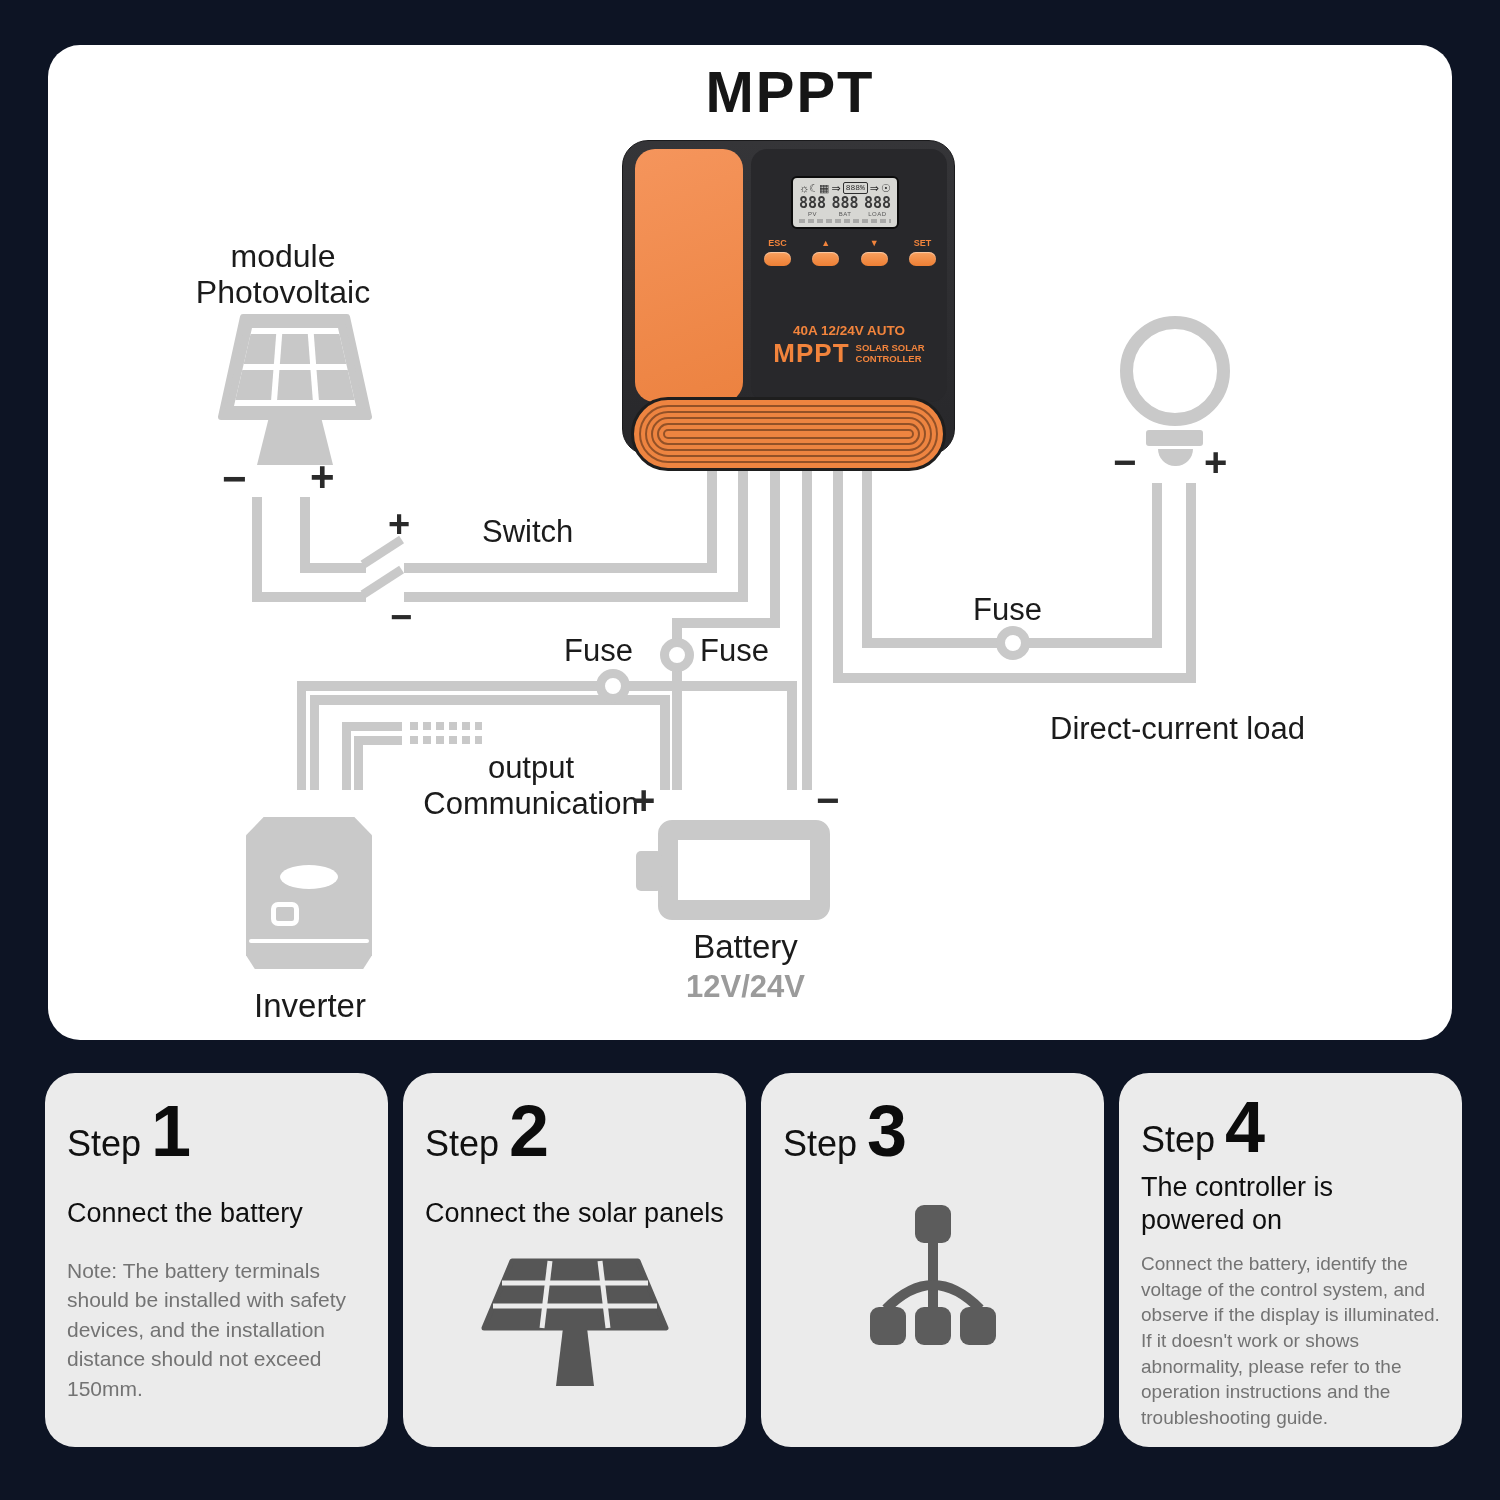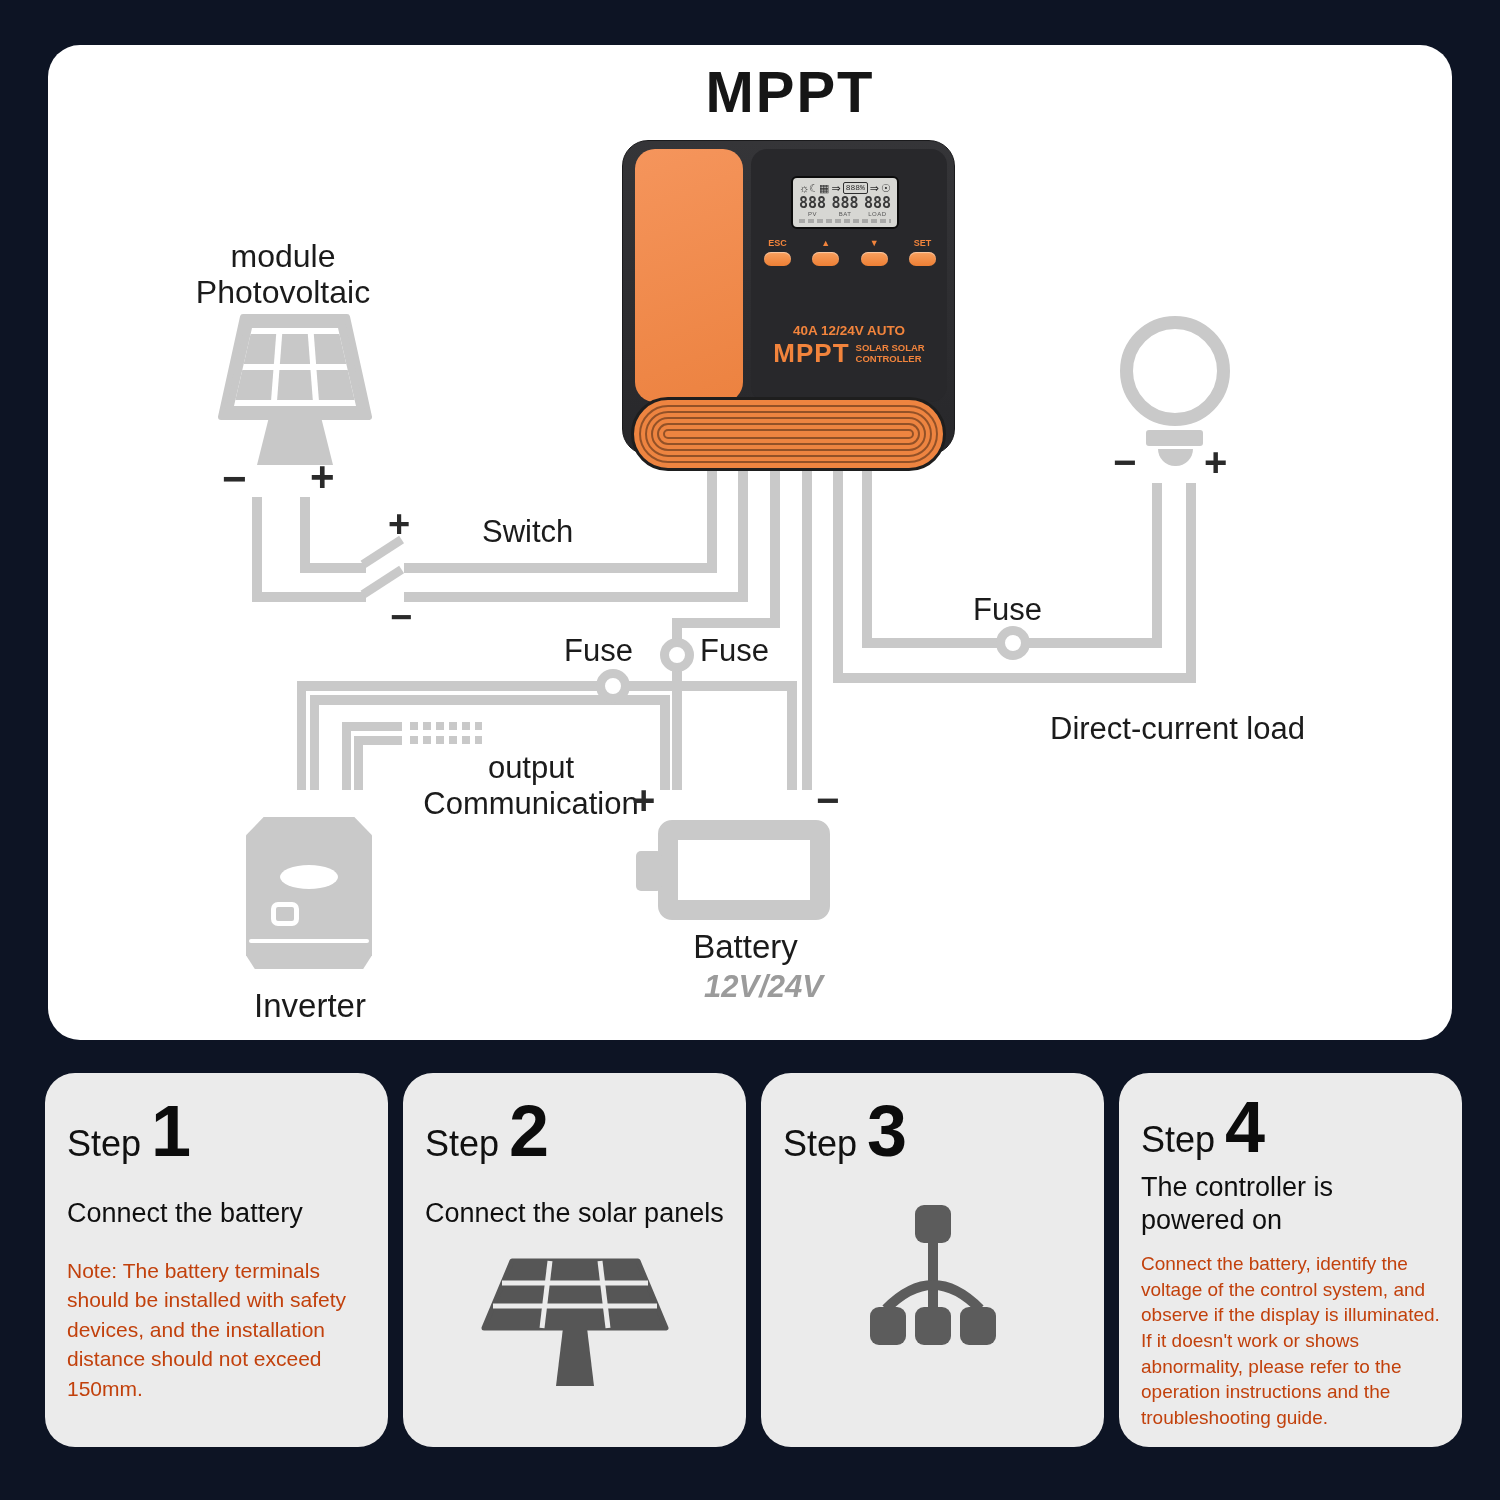--- a/index.html
+++ b/index.html
@@ -72,21 +72,21 @@
             border:3px solid #1e1e1e;box-sizing:border-box;}
   .hs{position:absolute;border:2px solid rgba(0,0,0,.38);}
 
   
   .card{position:absolute;top:1073px;width:343px;height:374px;background:#ebebeb;border-radius:30px;
         padding:26px 22px;box-sizing:border-box;}
   .step-row{display:flex;align-items:baseline;gap:10px;}
   .step-word{font-size:36px;color:#111;}
   .step-num{font-size:72px;font-weight:bold;color:#0c0c0c;line-height:.9;}
   .card-heading{font-size:27px;color:#0f0f0f;margin-top:32px;line-height:33px;}
-  .card-note{font-size:21px;color:#c2410c;line-height:1.4;margin-top:26px;}
+  .card-note{font-size:21px;color:#737373;line-height:1.4;margin-top:26px;}
   .card4 .step-row{margin-top:-4px;}
   .card4 .card-heading{margin-top:10px;}
   .card4 .card-note{font-size:19px;margin-top:14px;line-height:1.35;}
   .card-icon{display:flex;justify-content:center;margin-top:28px;}
 </style>
 </head>
 <body>
 
 <div class="stage">
 
@@ -183,21 +183,21 @@
   </div>
 
   <div class="sign" style="left:632px;top:780px;font-size:40px;">+</div>
   <div class="sign" style="left:816px;top:780px;font-size:40px;">−</div>
 
   <div class="sign" style="left:1113px;top:442px;font-size:40px;">−</div>
   <div class="sign" style="left:1204px;top:442px;font-size:40px;">+</div>
 
   <div class="dlabel" style="left:240px;top:988px;width:140px;text-align:center;font-size:33px;">Inverter</div>
   <div class="dlabel" style="left:678px;top:929px;width:135px;text-align:center;font-size:33px;">Battery</div>
-  <div class="dlabel sub" style="left:704px;top:969px;width:135px;text-align:left;font-style:italic;">12V/24V</div>
+  <div class="dlabel sub" style="left:678px;top:969px;width:135px;text-align:center;">12V/24V</div>
 
   <div class="controller">
     <div class="ctl-body"></div>
     <div class="ctl-orange"></div>
     <div class="ctl-right"></div>
 
     <div class="lcd">
       <div class="lcd-row1">
         <span>☼☾▦</span>
         <span>⇒</span>

